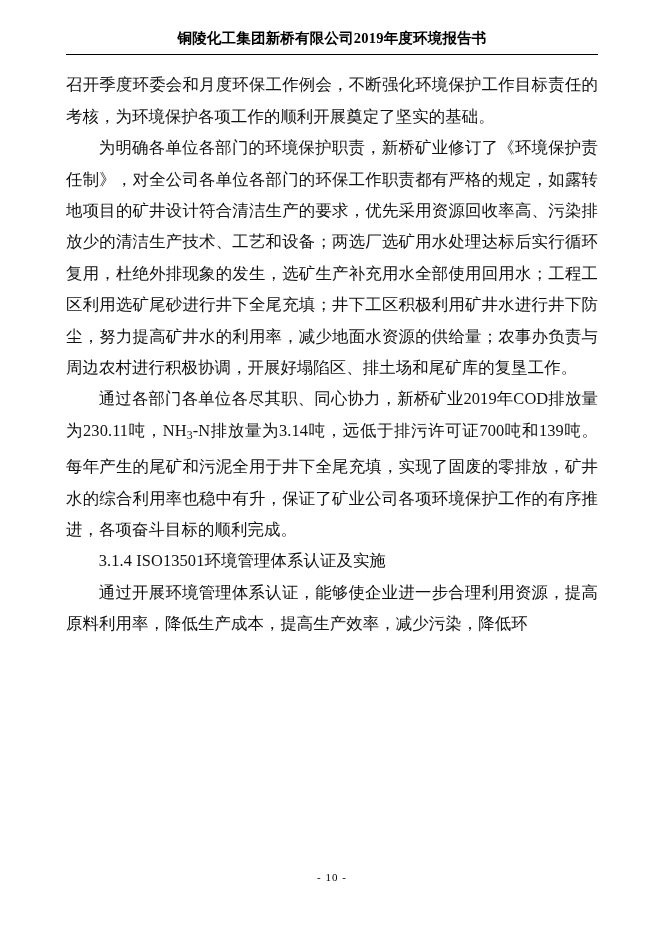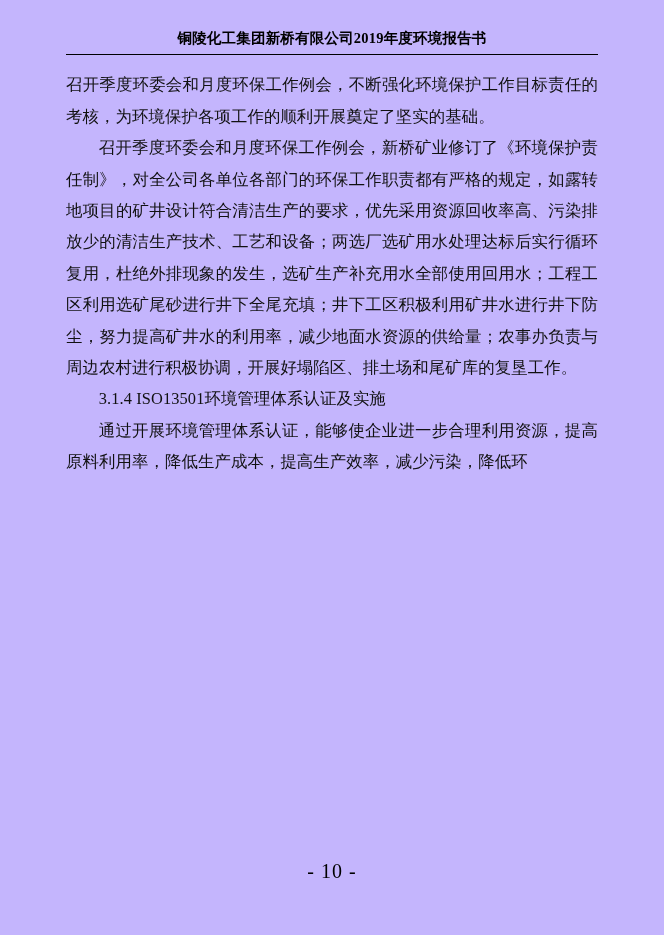--- a/index.html
+++ b/index.html
@@ -7,21 +7,21 @@
     padding: 0;
     background: #8c8c8c;
   }
   body {
     font-family: "Liberation Serif", "DejaVu Serif", serif;
   }
   .page {
     position: relative;
     width: 664px;
     height: 935px;
-    background: #c4b5fd;
+    background: #ffffff;
     margin: 0 auto;
     overflow: hidden;
     box-sizing: border-box;
   }
   .page-inner {
     position: absolute;
     left: 66px;
     top: 28px;
     width: 532px;
   }
@@ -61,37 +61,38 @@
   sub {
     font-size: 0.72em;
     vertical-align: -0.25em;
   }
   .footer {
     position: absolute;
     left: 0;
     right: 0;
     bottom: 52px;
     text-align: center;
-    font-size: 20px;
+    font-size: 11px;
     color: #000;
     letter-spacing: 1px;
   }
 </style>
 </head>
 <body>
 
 <div class="page">
   <div class="page-inner">
 
     <div class="header">铜陵化工集团新桥有限公司2019年度环境报告书</div>
     <div class="header-rule"></div>
 
     <div class="body-text">
       <p class="indent0">召开季度环委会和月度环保工作例会，不断强化环境保护工作目标责任的考核，为环境保护各项工作的顺利开展奠定了坚实的基础。</p>
-      <p class="indent2">召开季度环委会和月度环保工作例会，新桥矿业修订了《环境保护责任制》，对全公司各单位各部门的环保工作职责都有严格的规定，如露转地项目的矿井设计符合清洁生产的要求，优先采用资源回收率高、污染排放少的清洁生产技术、工艺和设备；两选厂选矿用水处理达标后实行循环复用，杜绝外排现象的发生，选矿生产补充用水全部使用回用水；工程工区利用选矿尾砂进行井下全尾充填；井下工区积极利用矿井水进行井下防尘，努力提高矿井水的利用率，减少地面水资源的供给量；农事办负责与周边农村进行积极协调，开展好塌陷区、排土场和尾矿库的复垦工作。</p>
+      <p class="indent2">为明确各单位各部门的环境保护职责，新桥矿业修订了《环境保护责任制》，对全公司各单位各部门的环保工作职责都有严格的规定，如露转地项目的矿井设计符合清洁生产的要求，优先采用资源回收率高、污染排放少的清洁生产技术、工艺和设备；两选厂选矿用水处理达标后实行循环复用，杜绝外排现象的发生，选矿生产补充用水全部使用回用水；工程工区利用选矿尾砂进行井下全尾充填；井下工区积极利用矿井水进行井下防尘，努力提高矿井水的利用率，减少地面水资源的供给量；农事办负责与周边农村进行积极协调，开展好塌陷区、排土场和尾矿库的复垦工作。</p>
+      <p class="indent2">通过各部门各单位各尽其职、同心协力，新桥矿业2019年COD排放量为230.11吨，NH<sub>3</sub>-N排放量为3.14吨，远低于排污许可证700吨和139吨。每年产生的尾矿和污泥全用于井下全尾充填，实现了固废的零排放，矿井水的综合利用率也稳中有升，保证了矿业公司各项环境保护工作的有序推进，各项奋斗目标的顺利完成。</p>
       <p class="heading-line">3.1.4 ISO13501环境管理体系认证及实施</p>
       <p class="indent2">通过开展环境管理体系认证，能够使企业进一步合理利用资源，提高原料利用率，降低生产成本，提高生产效率，减少污染，降低环</p>
     </div>
 
   </div>
 
   <div class="footer">- 10 -</div>
 </div>
 
 </body></html>

